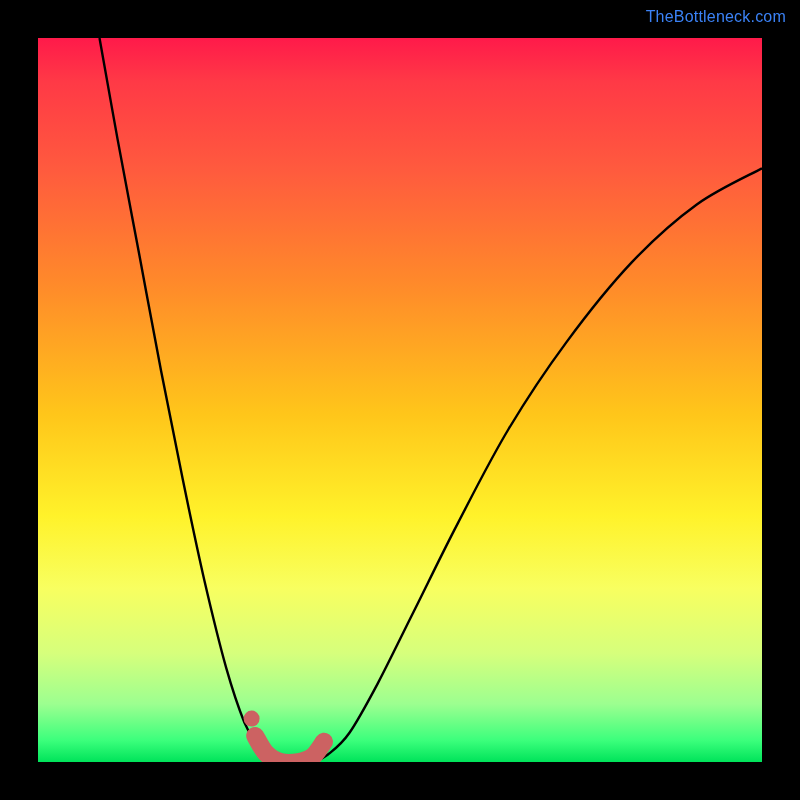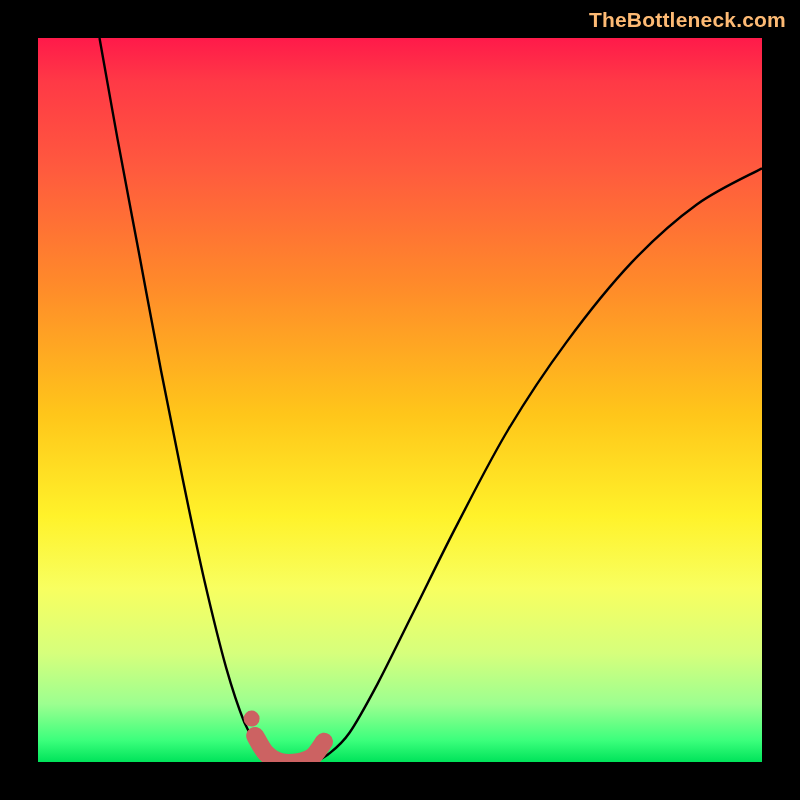--- a/index.html
+++ b/index.html
@@ -46,23 +46,23 @@
     left: 38px;
     top: 38px;
     width: 724px;
     height: 724px;
     display: block;
   }
   .watermark {
     position: absolute;
     top: 8px;
     right: 14px;
-    color: #fdba74;
-    font-size: 21px;
-    font-weight: 700;
+    color: #3b82f6;
+    font-size: 16px;
+    font-weight: 400;
     letter-spacing: 0.2px;
   }
 </style>
 </head>
 <body>
 
 <div class="frame">
 
   <div class="plot-area"></div>
 

